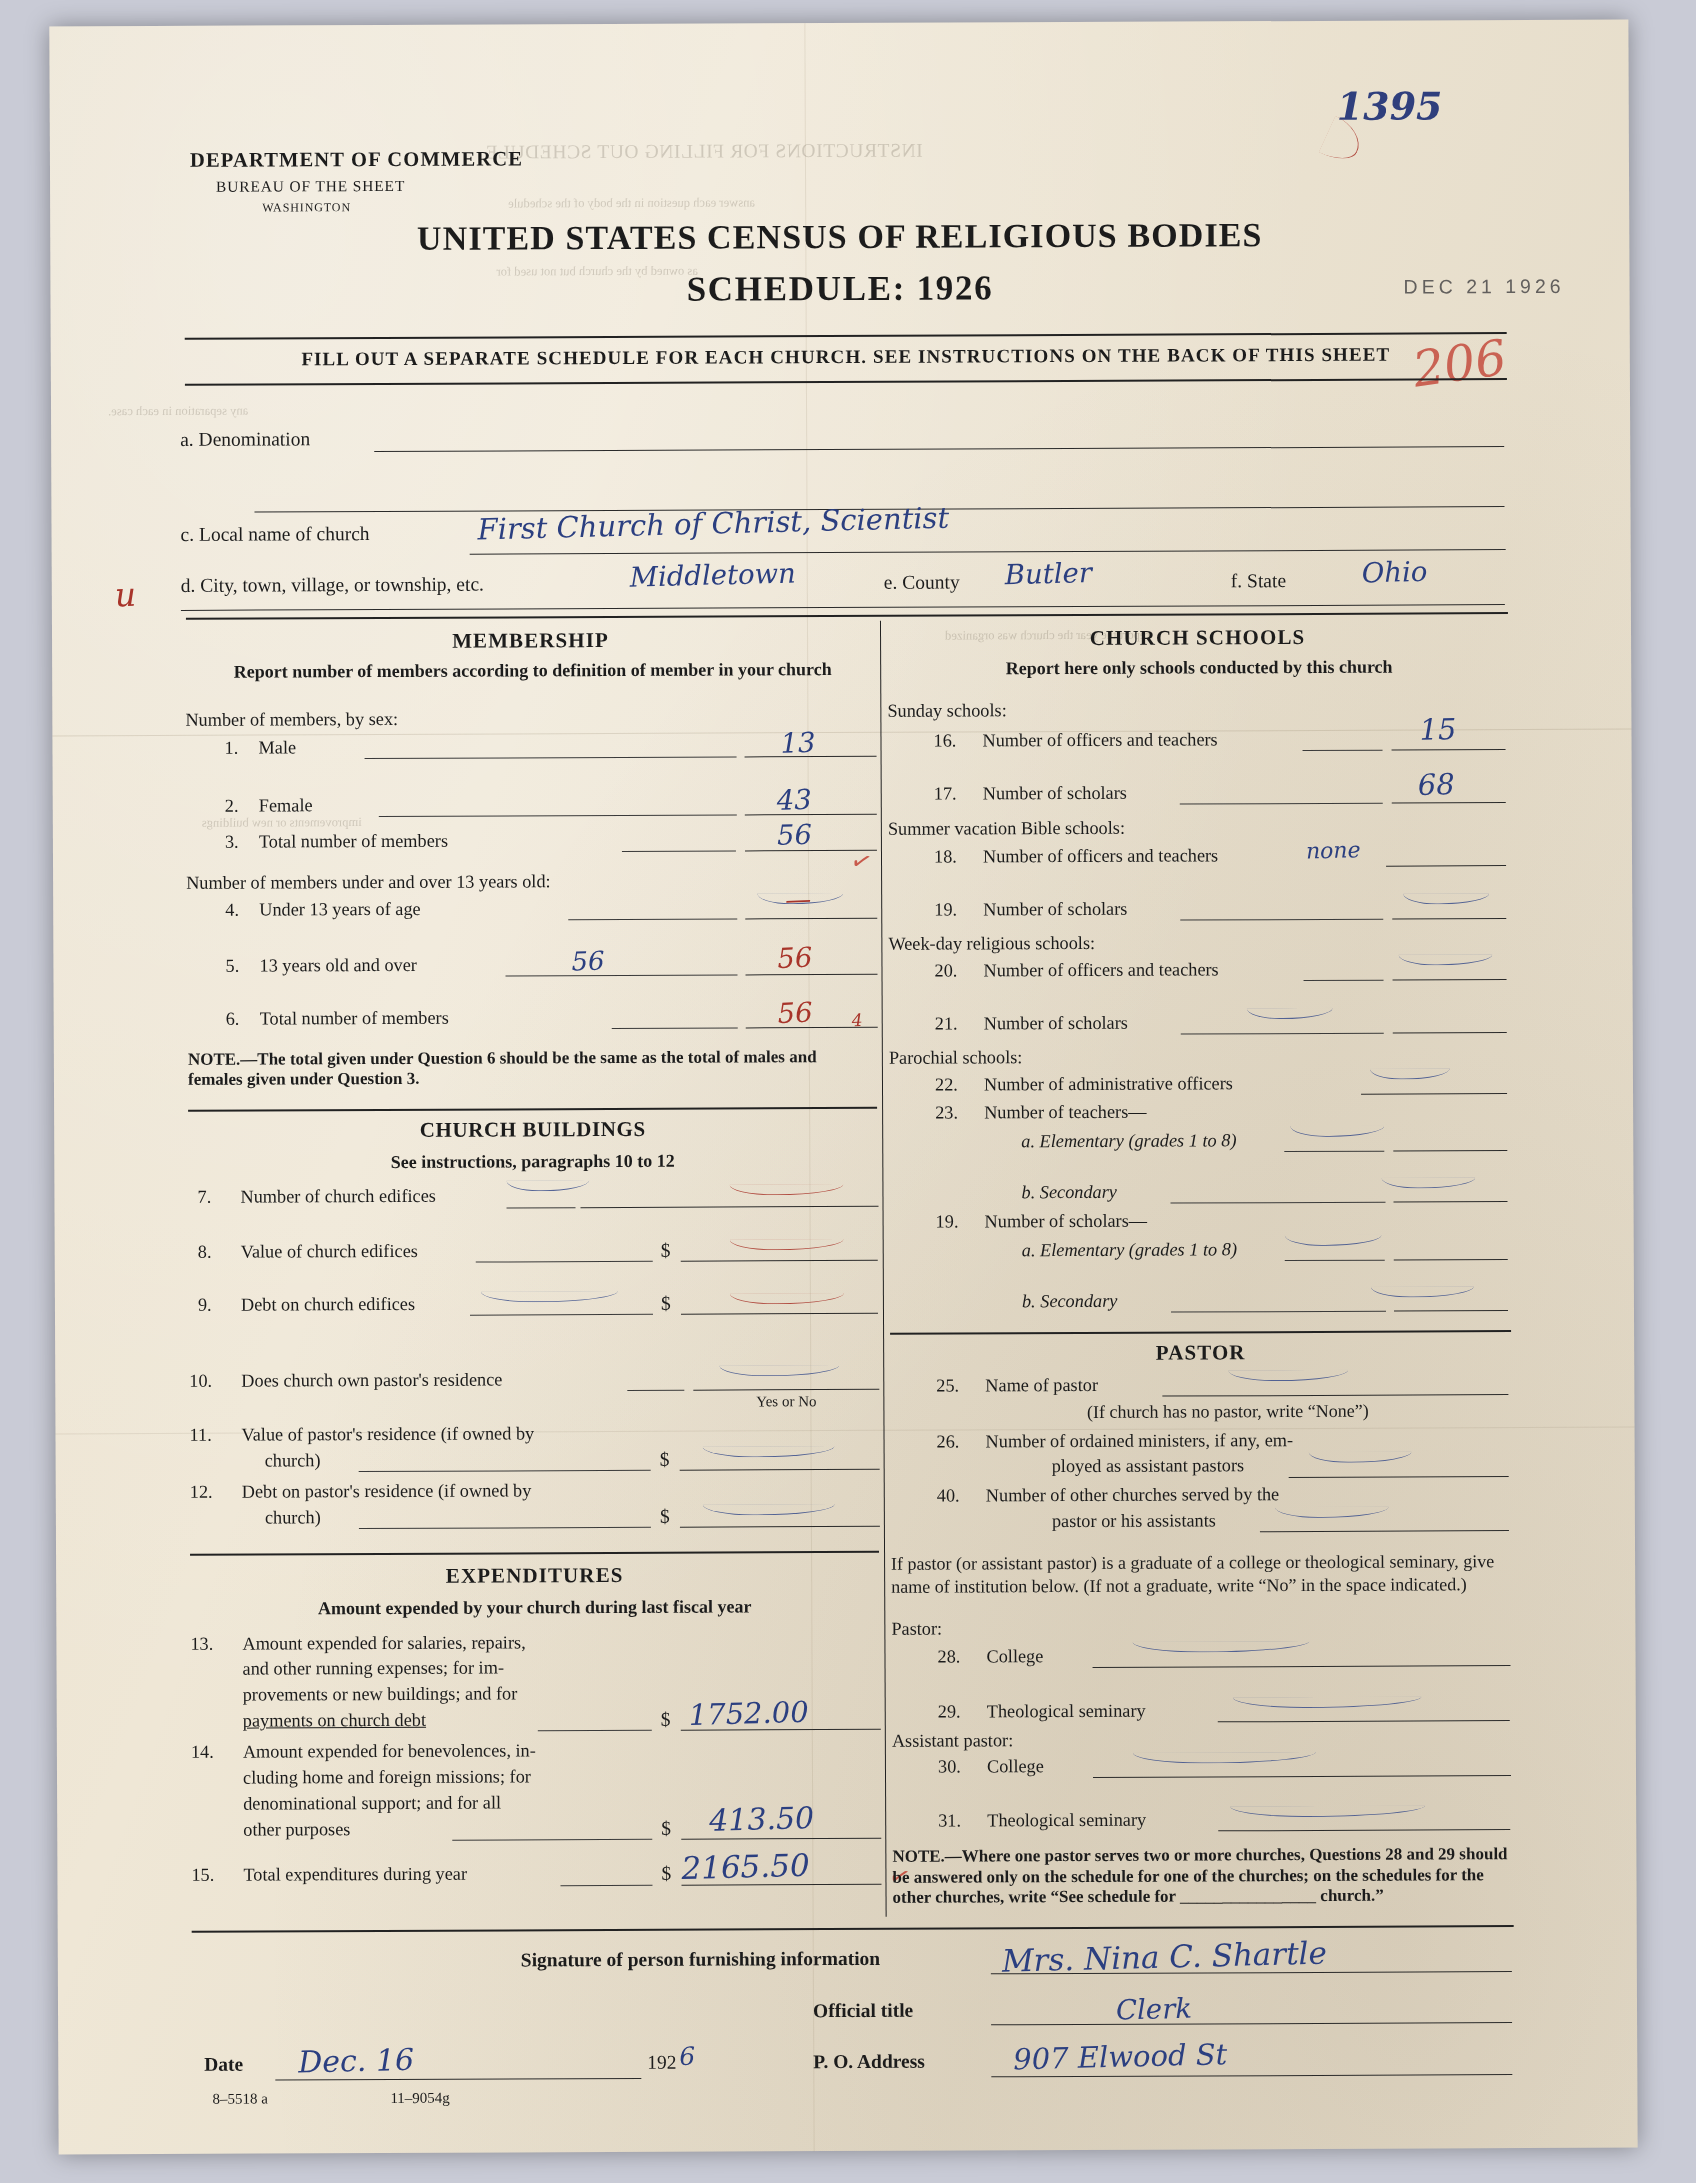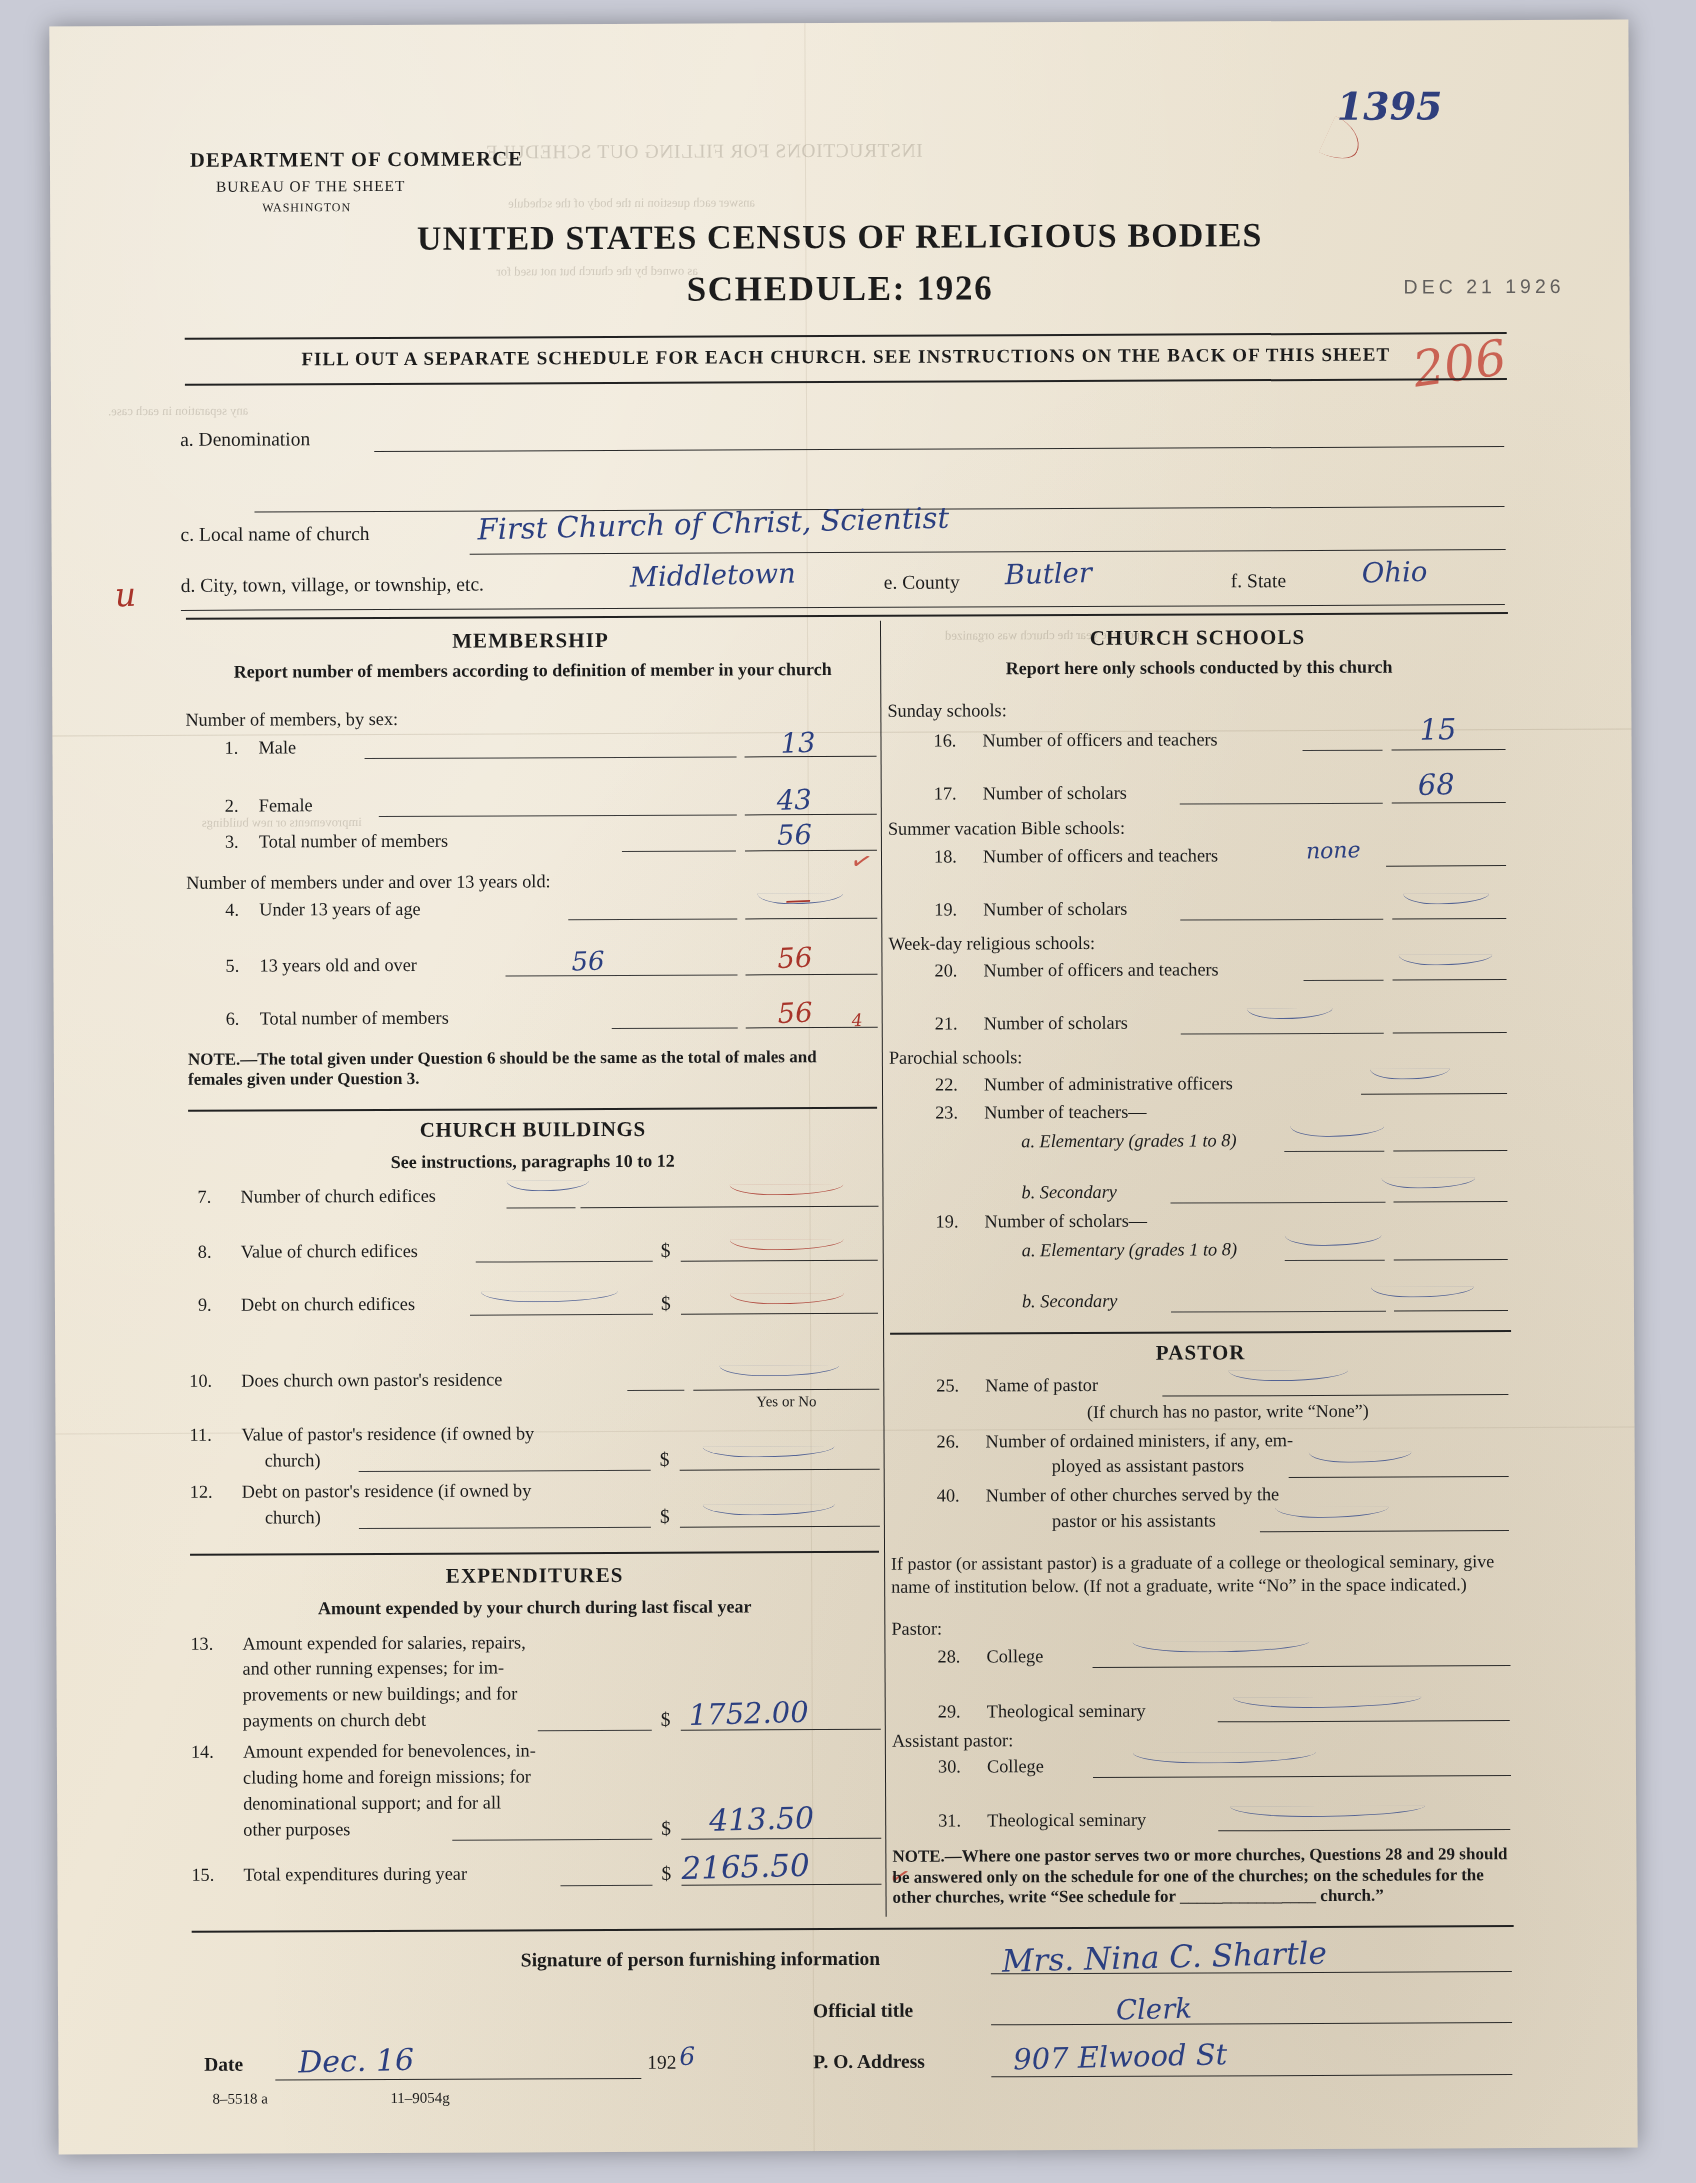--- a/index.html
+++ b/index.html
@@ -217,21 +217,21 @@
 
   <div class="thickline" style="left:134px;top:1528px;width:689px;height:1.7px;"></div>
 
   <div class="t center hdr1" style="left:134px;top:1539px;width:689px;font-size:21px;letter-spacing:1.1px;">EXPENDITURES</div>
   <div class="t center" style="left:134px;top:1573px;width:689px;font-size:18px;font-weight:bold;">Amount expended by your church during last fiscal year</div>
 
   <div class="t" style="left:134px;top:1608px;font-size:18.3px;">13.</div>
   <div class="t" style="left:186px;top:1608px;font-size:18.3px;">Amount expended for salaries, repairs,</div>
   <div class="t" style="left:186px;top:1633px;font-size:18.3px;">and other running expenses; for im-</div>
   <div class="t" style="left:186px;top:1659px;font-size:18.3px;">provements or new buildings; and for</div>
-  <div class="t" style="left:186px;top:1685px;font-size:18.3px;">payments on church debt</div>
+  <div class="t" style="left:186px;top:1685px;font-size:18.3px;text-decoration:underline;">payments on church debt</div>
   <div class="rule thin" style="left:481px;top:1706px;width:114px;"></div>
   <div class="t" style="left:604px;top:1685px;font-size:19.5px;">$</div>
   <div class="rule" style="left:624px;top:1706px;width:200px;"></div>
   <div class="ink" style="left:632px;top:1673px;font-size:29px;">1752.00</div>
 
   <div class="t" style="left:134px;top:1716px;font-size:18.3px;">14.</div>
   <div class="t" style="left:186px;top:1716px;font-size:18.3px;">Amount expended for benevolences, in-</div>
   <div class="t" style="left:186px;top:1742px;font-size:18.3px;">cluding home and foreign missions; for</div>
   <div class="t" style="left:186px;top:1768px;font-size:18.3px;">denominational support; and for all</div>
   <div class="t" style="left:186px;top:1794px;font-size:18.3px;">other purposes</div>

